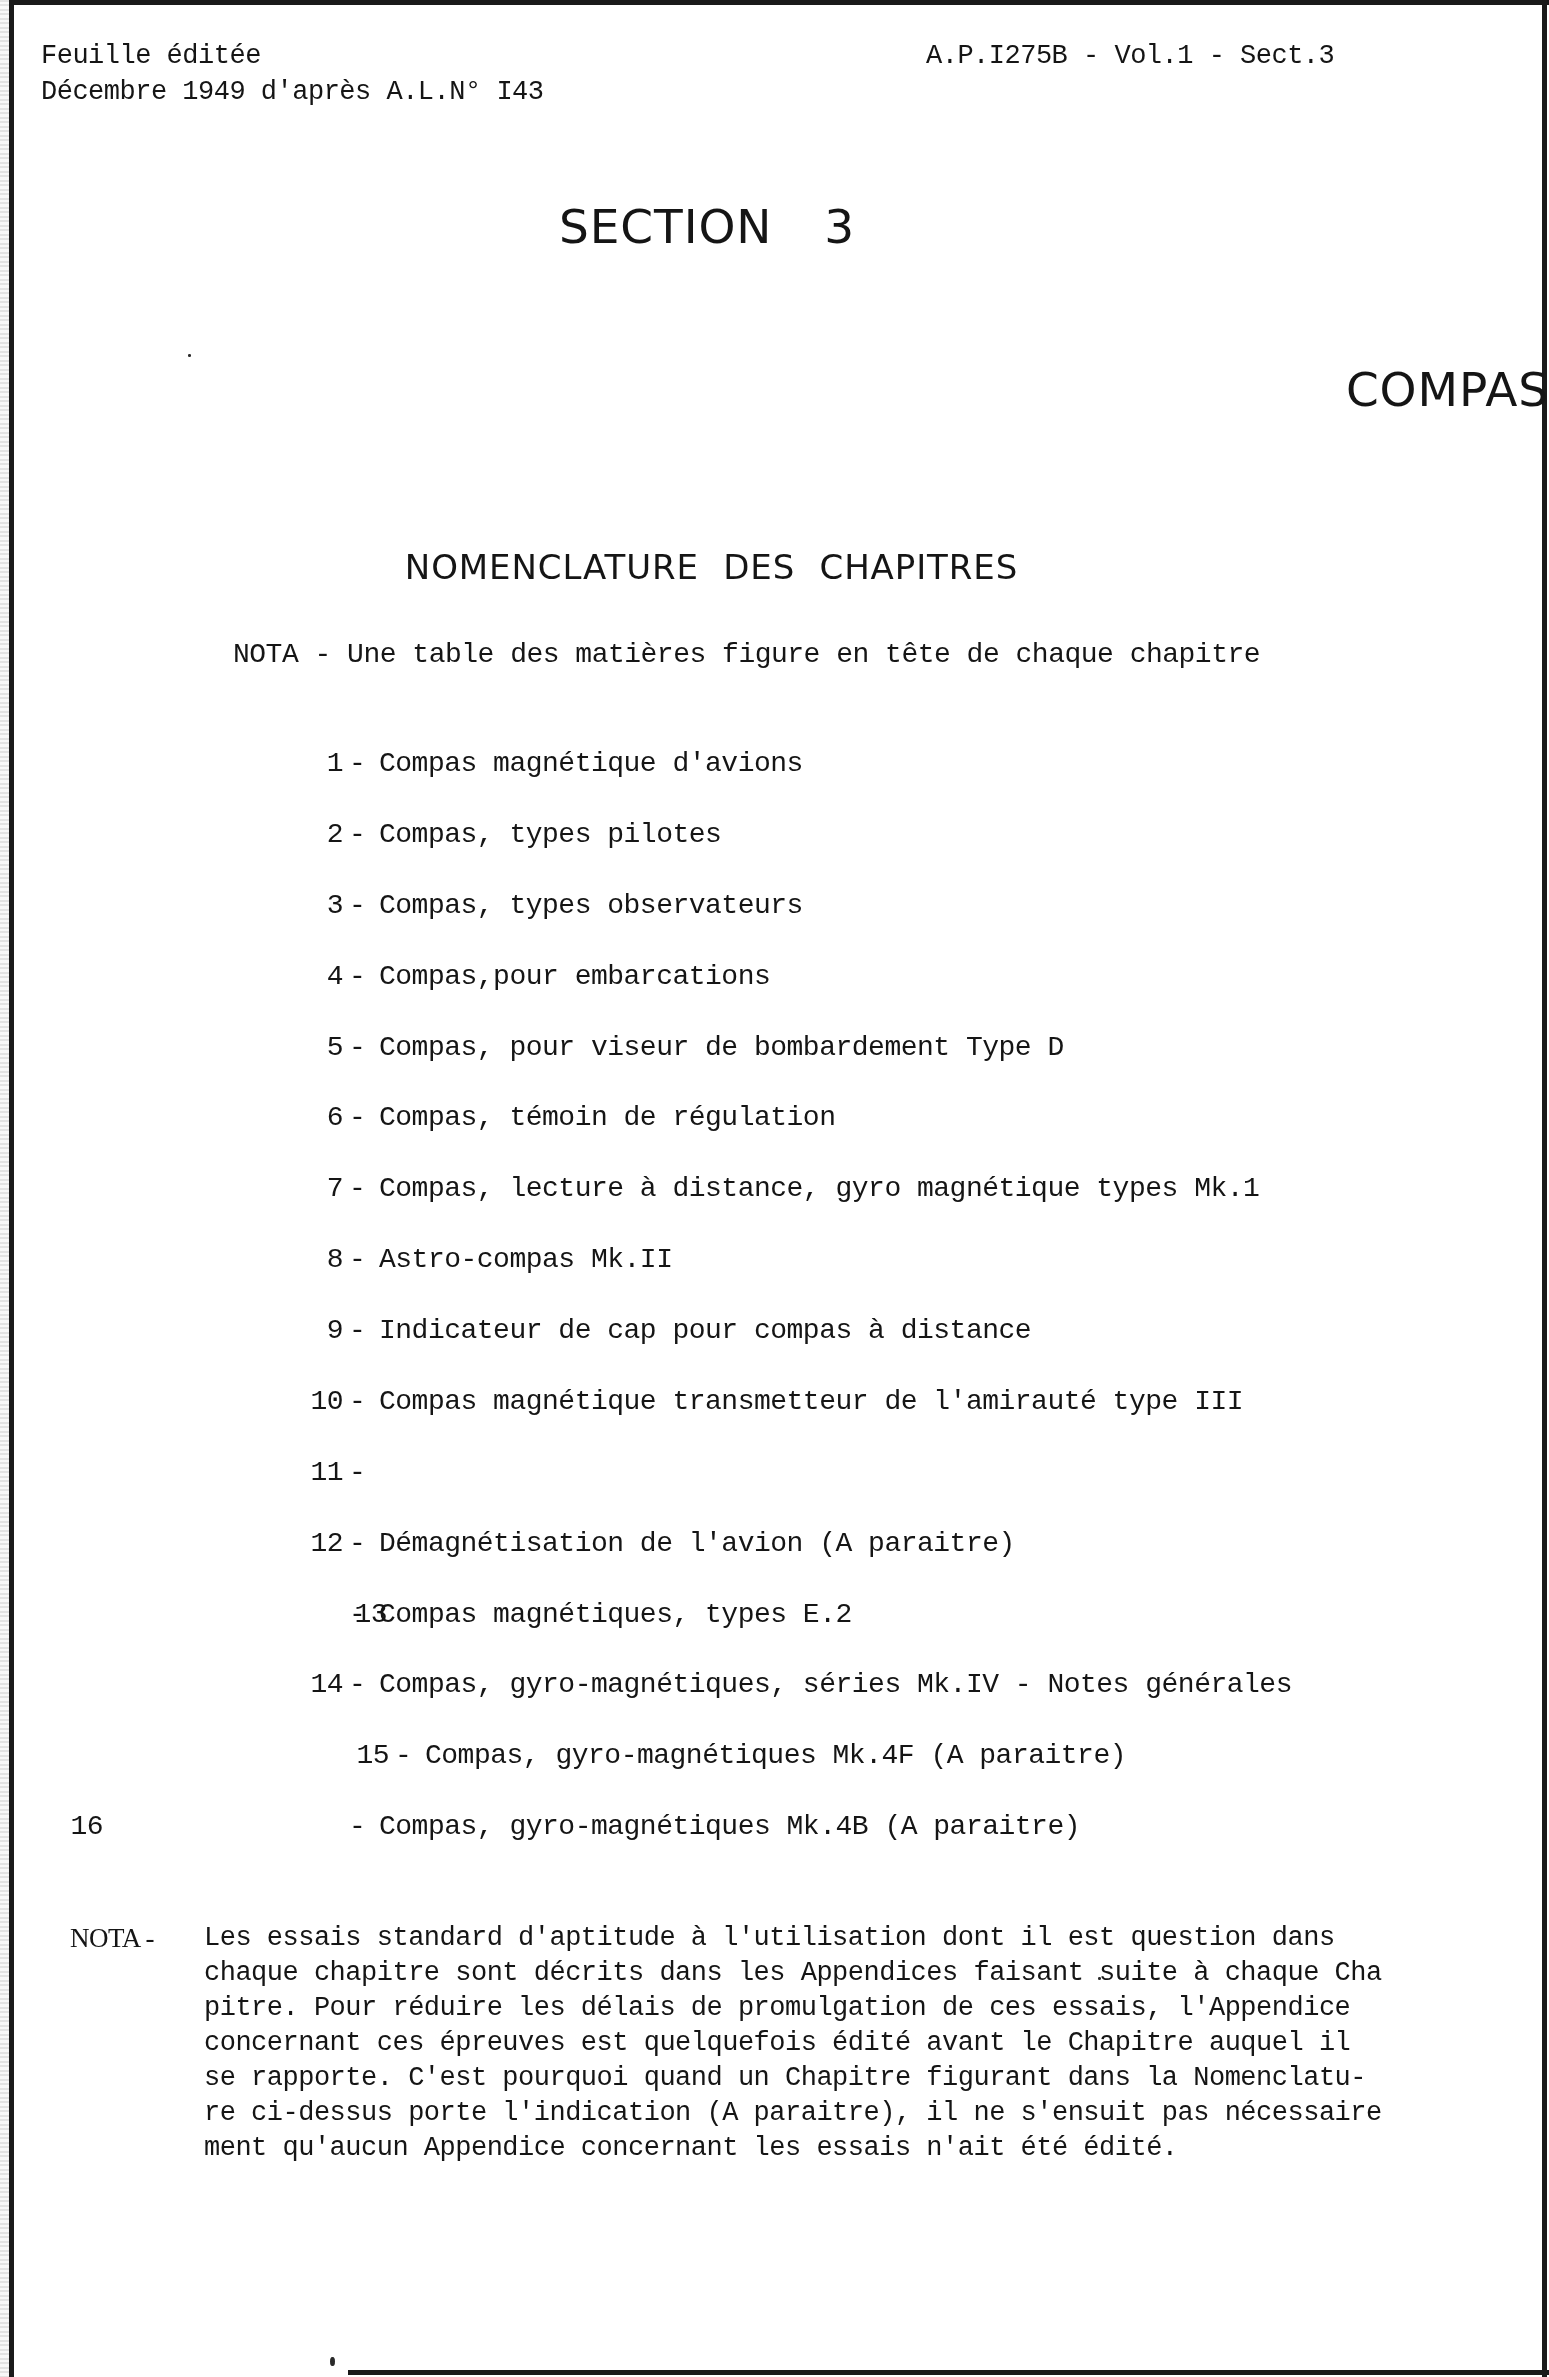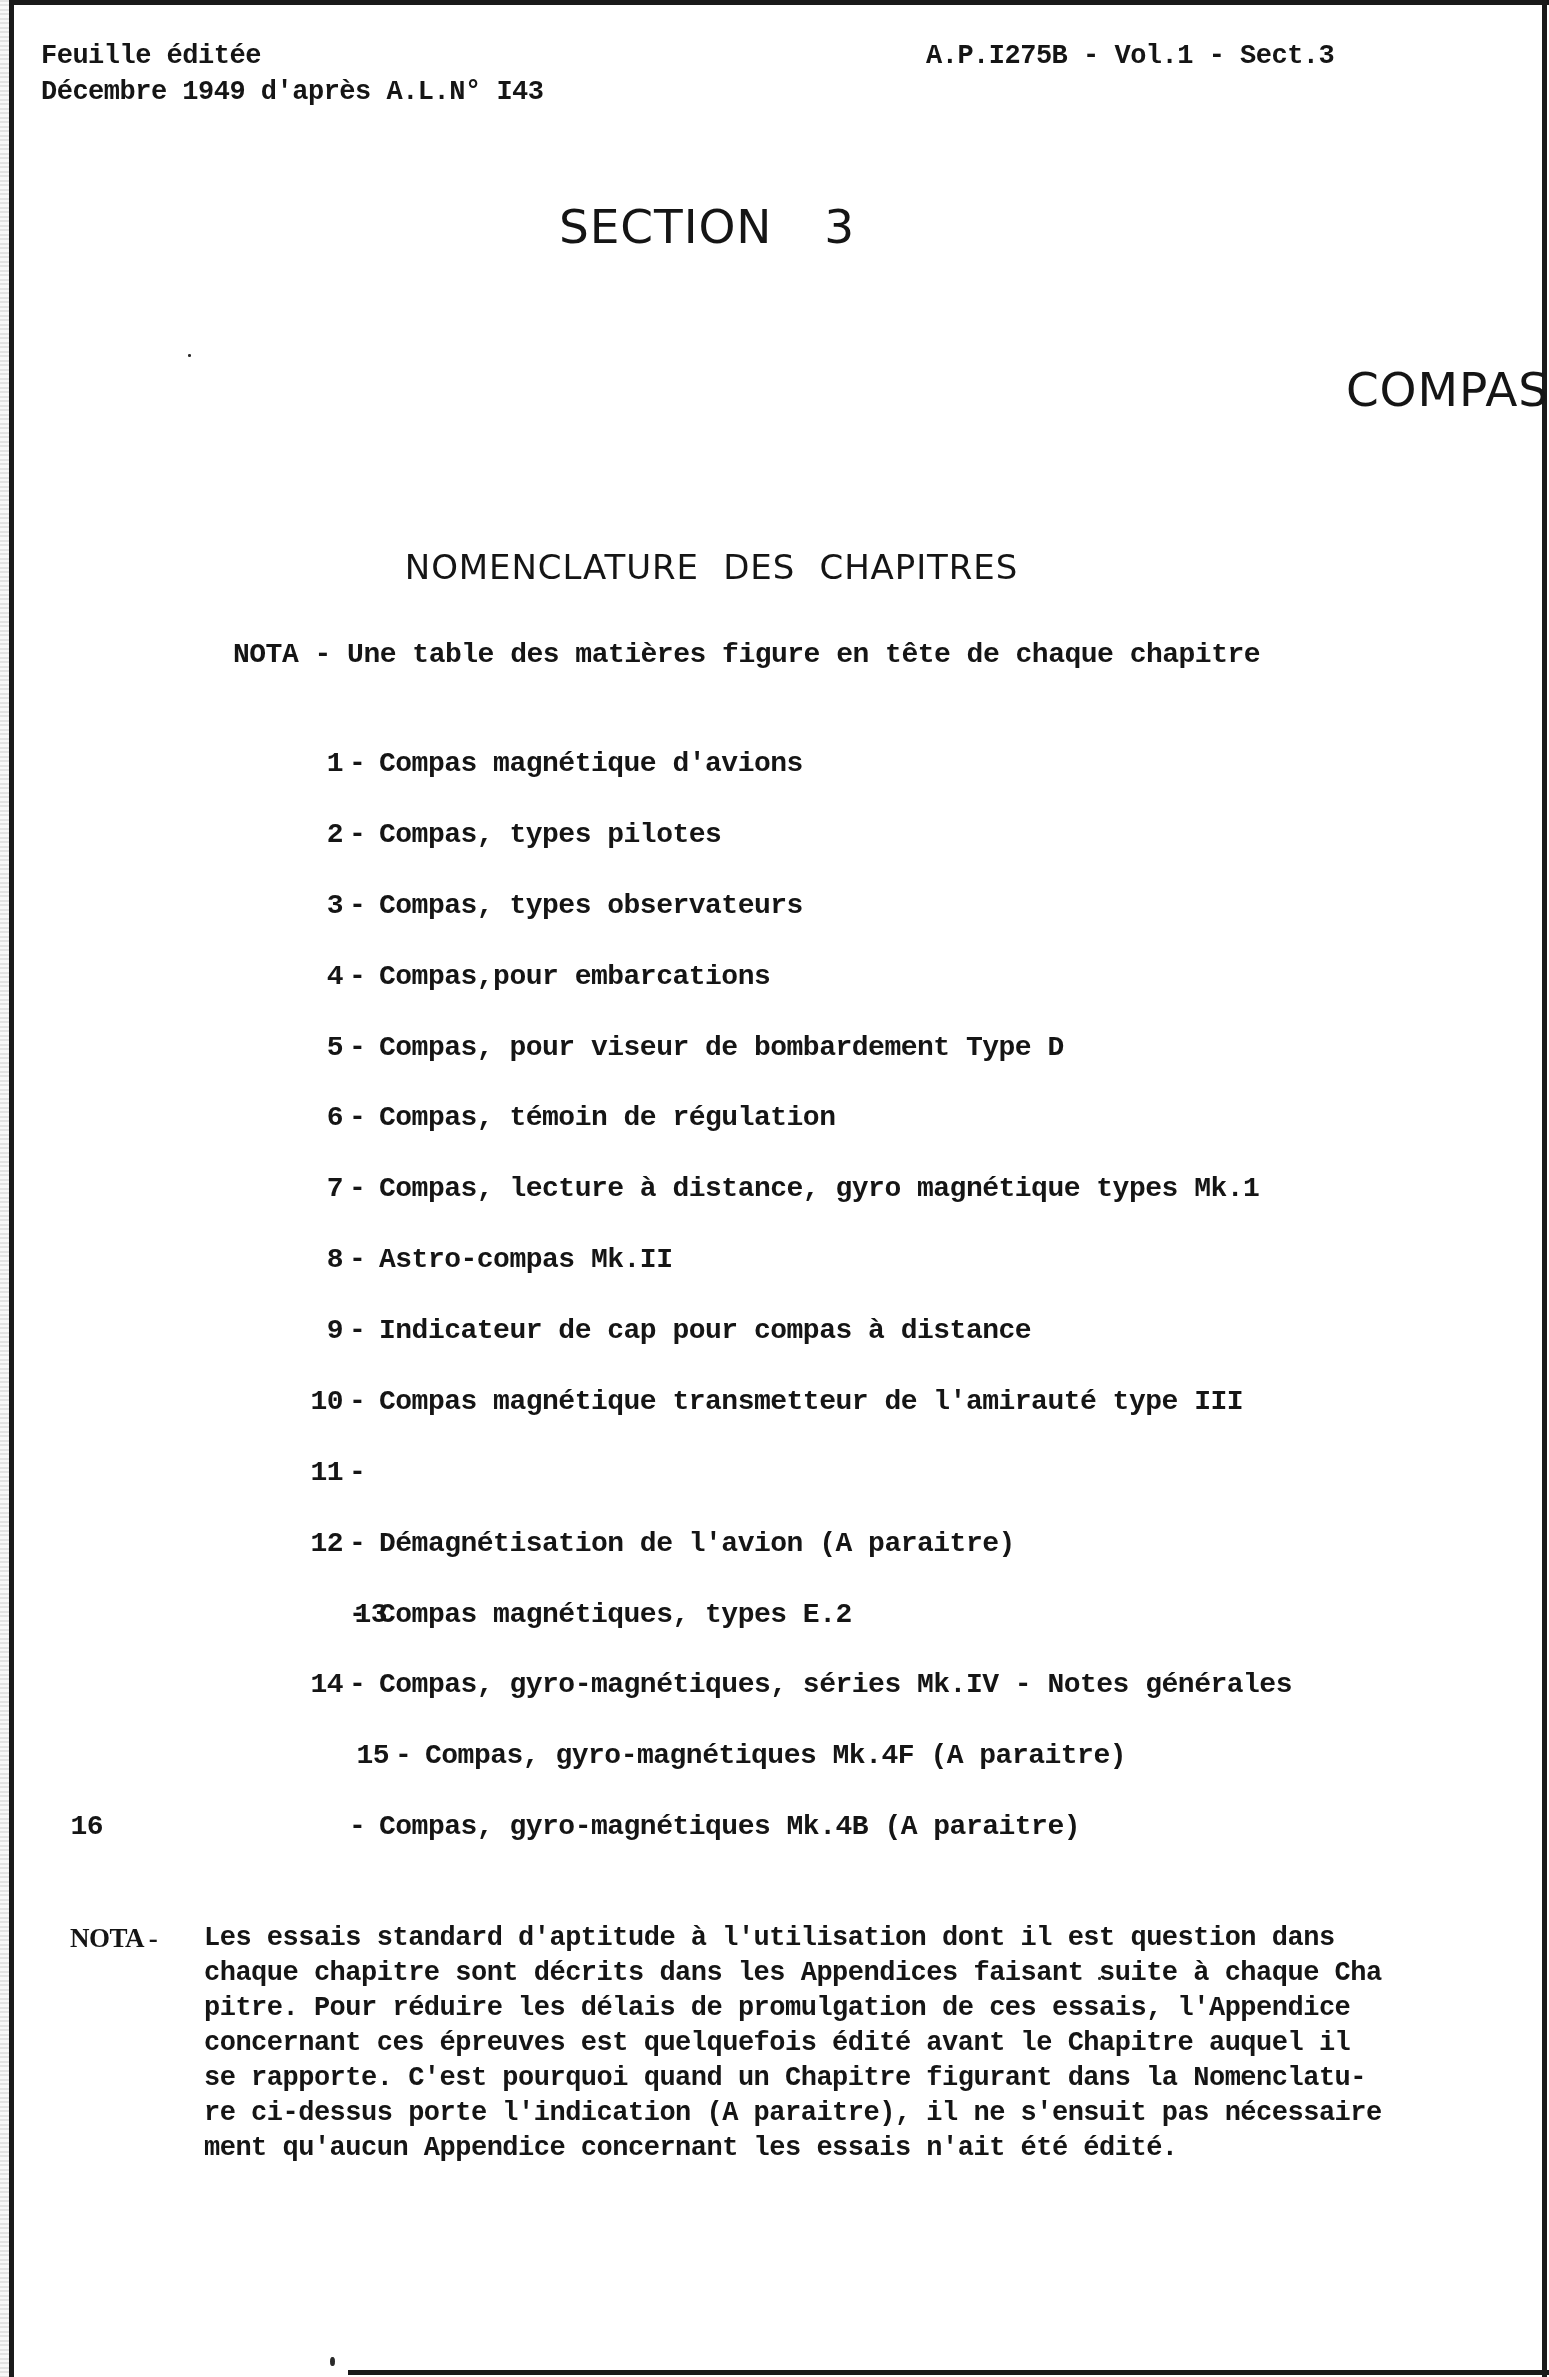--- a/index.html
+++ b/index.html
@@ -13,21 +13,21 @@
     background: #ffffff;
   }
   
   .border-top { position: absolute; left: 9px; top: 0; width: 1540px; height: 4.5px; background: #1a1a1a; }
   .border-left { position: absolute; left: 9px; top: 0; width: 4.5px; height: 2377px; background: #1a1a1a; }
   .border-left-speckle { position: absolute; left: 0; top: 0; width: 9px; height: 2377px;
     background: repeating-linear-gradient(180deg, #cfcfcf 0 1.8px, #f3f3f3 1.8px 4.5px); opacity: .6; }
   .border-right { position: absolute; left: 1542px; top: 0; width: 4.5px; height: 2377px; background: #1a1a1a; }
   .border-bottom { position: absolute; left: 348px; top: 2370px; width: 1201px; height: 4.5px; background: #1a1a1a; }
 
-  .typed { font-family: "Liberation Mono", "DejaVu Sans Mono", monospace; font-weight: bold; letter-spacing: -0.5px; }
+  .typed { font-family: "Liberation Mono", "DejaVu Sans Mono", monospace; font-weight: normal; letter-spacing: -0.5px; }
   .sans { font-family: "DejaVu Sans", "Liberation Sans", sans-serif; font-weight: normal; letter-spacing: 0.9px; }
 
   .hdr-left { position: absolute; left: 41px; top: 38px; font-size: 27px; line-height: 36px; }
   .hdr-right { position: absolute; left: 926px; top: 38px; font-size: 27px; line-height: 36px; }
 
   .title-section { position: absolute; left: 0; width: 1549px; top: 200px; text-align: center; font-size: 47px; line-height: 54px; }
   .title-section span { display: inline-block; margin-left: -135px; }
   .title-compas { position: absolute; left: 0; width: 1549px; top: 363px; text-align: right; font-size: 47px; line-height: 54px; }
   .title-compas span { display: inline-block; margin-left: -126px; }
   .title-nomen { position: absolute; left: 0; width: 1549px; top: 547px; text-align: center; font-size: 34px; line-height: 40px; }

